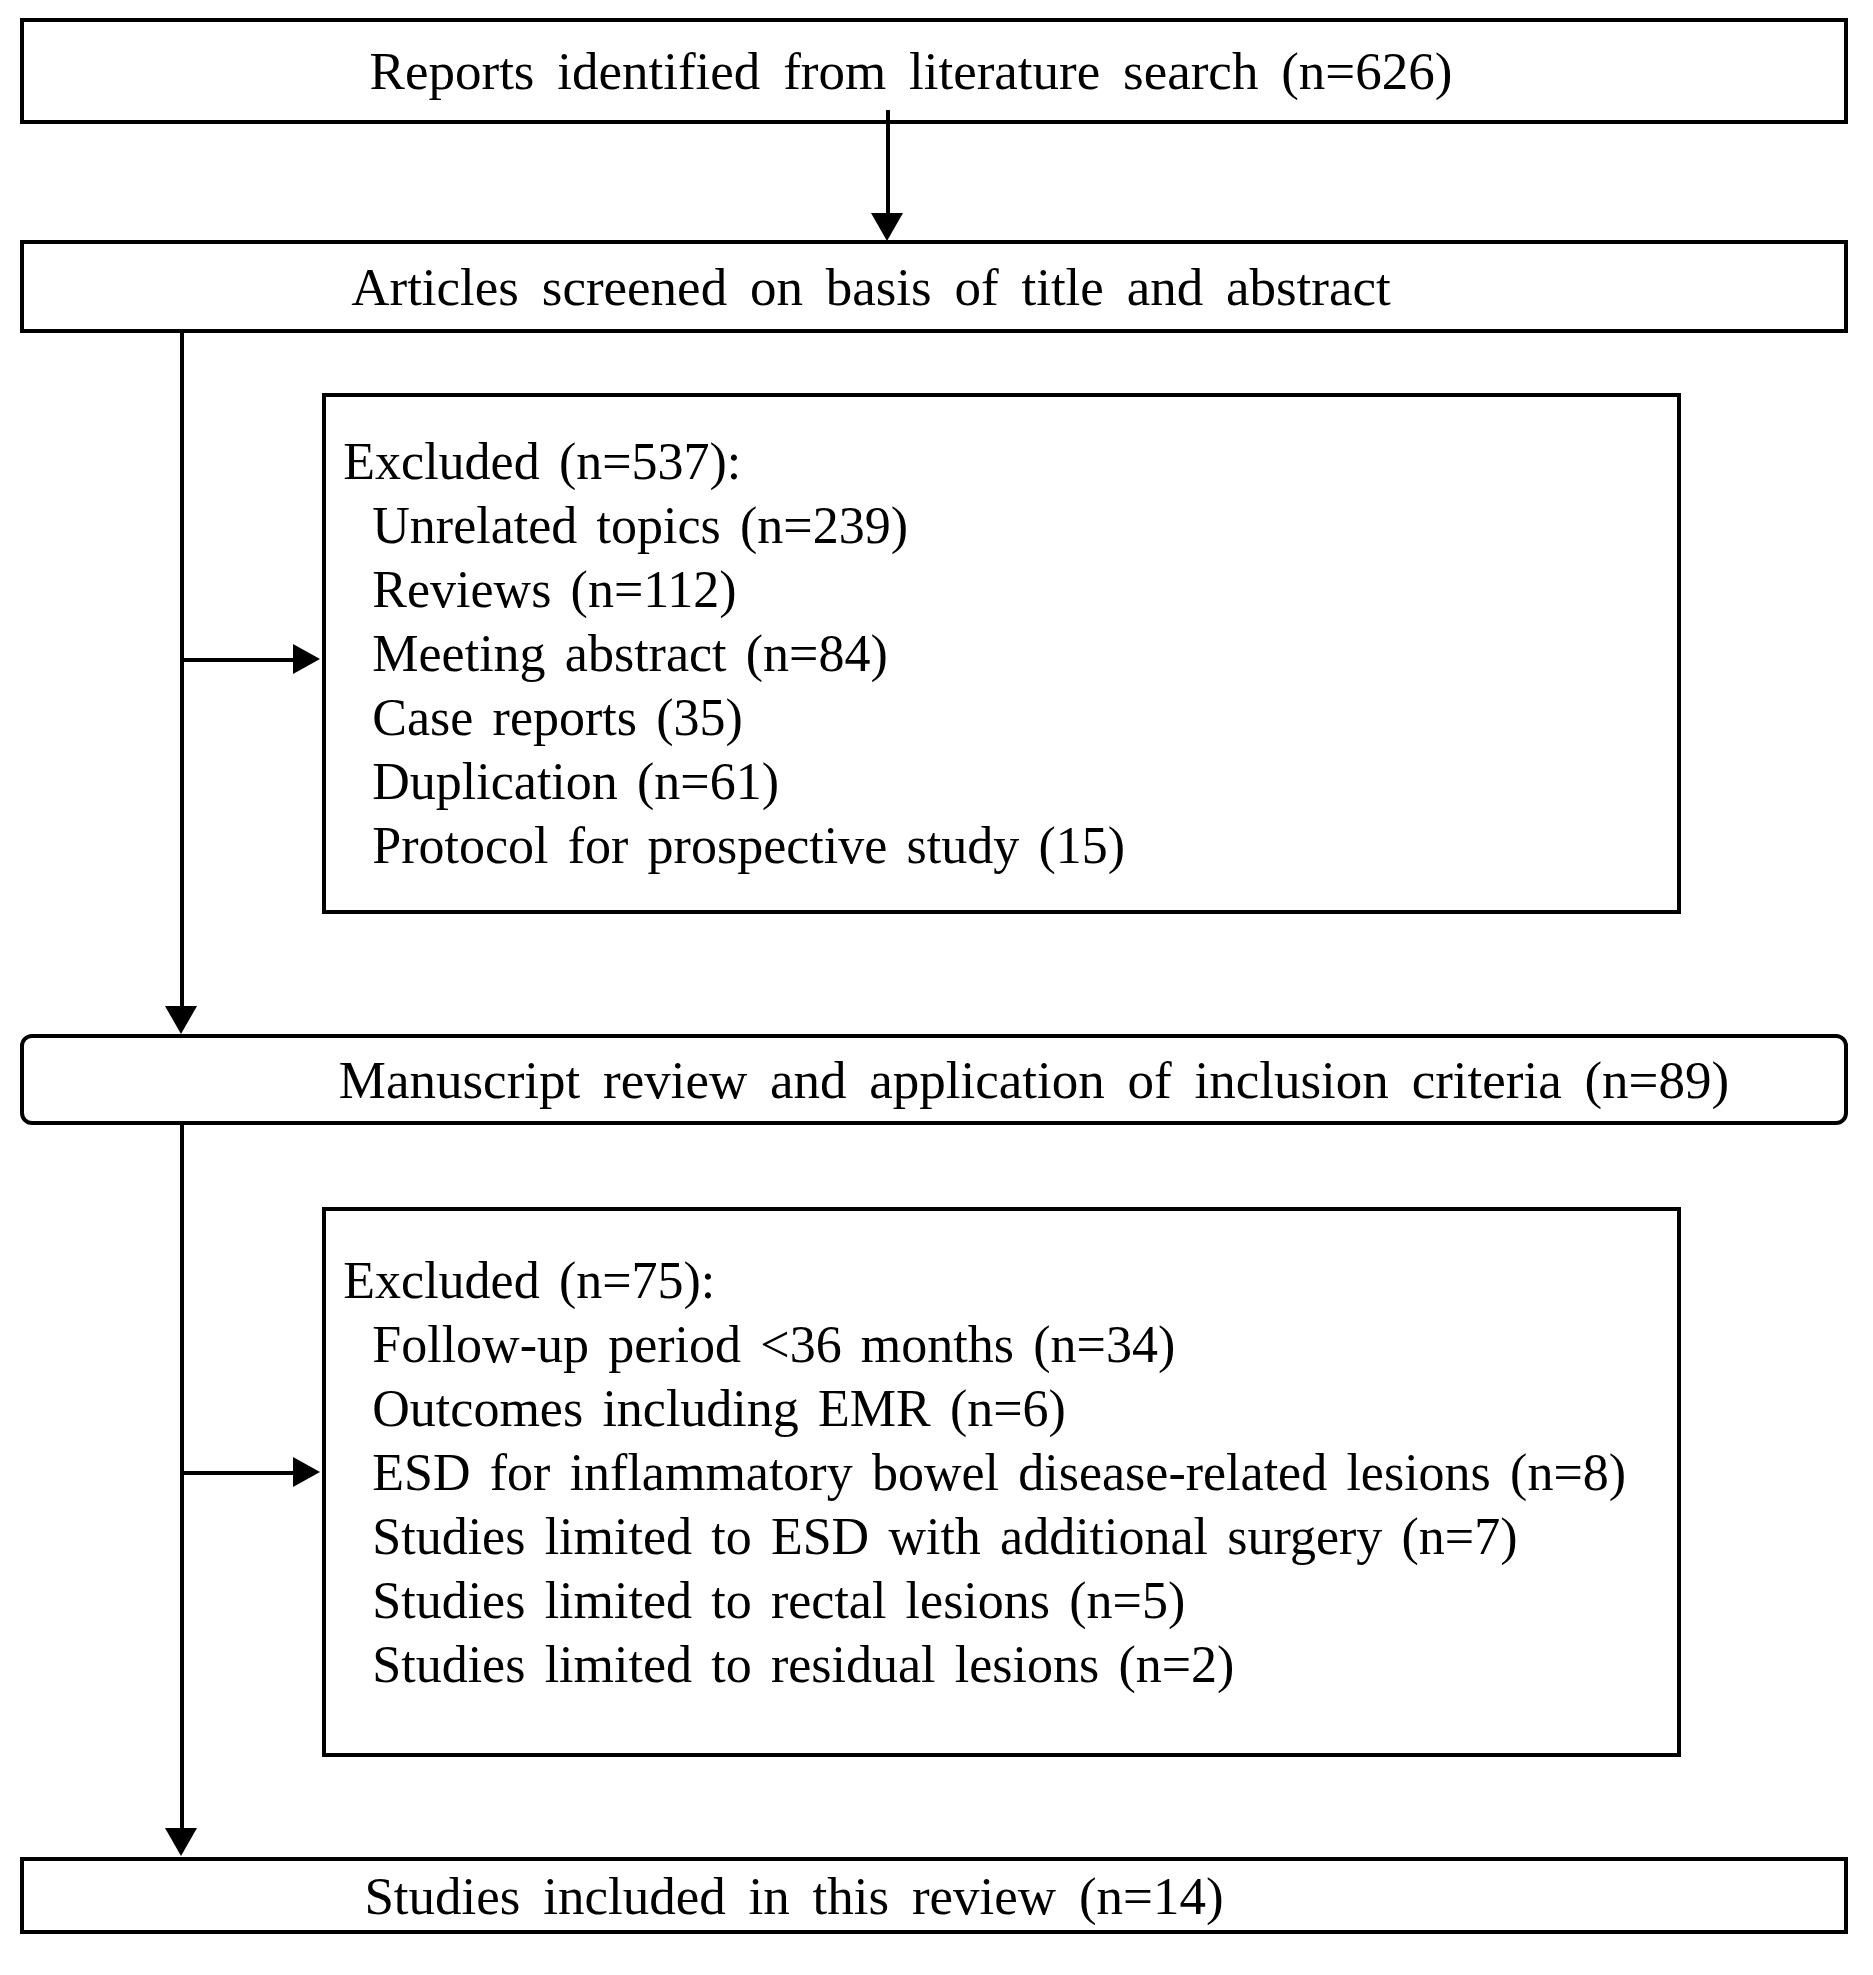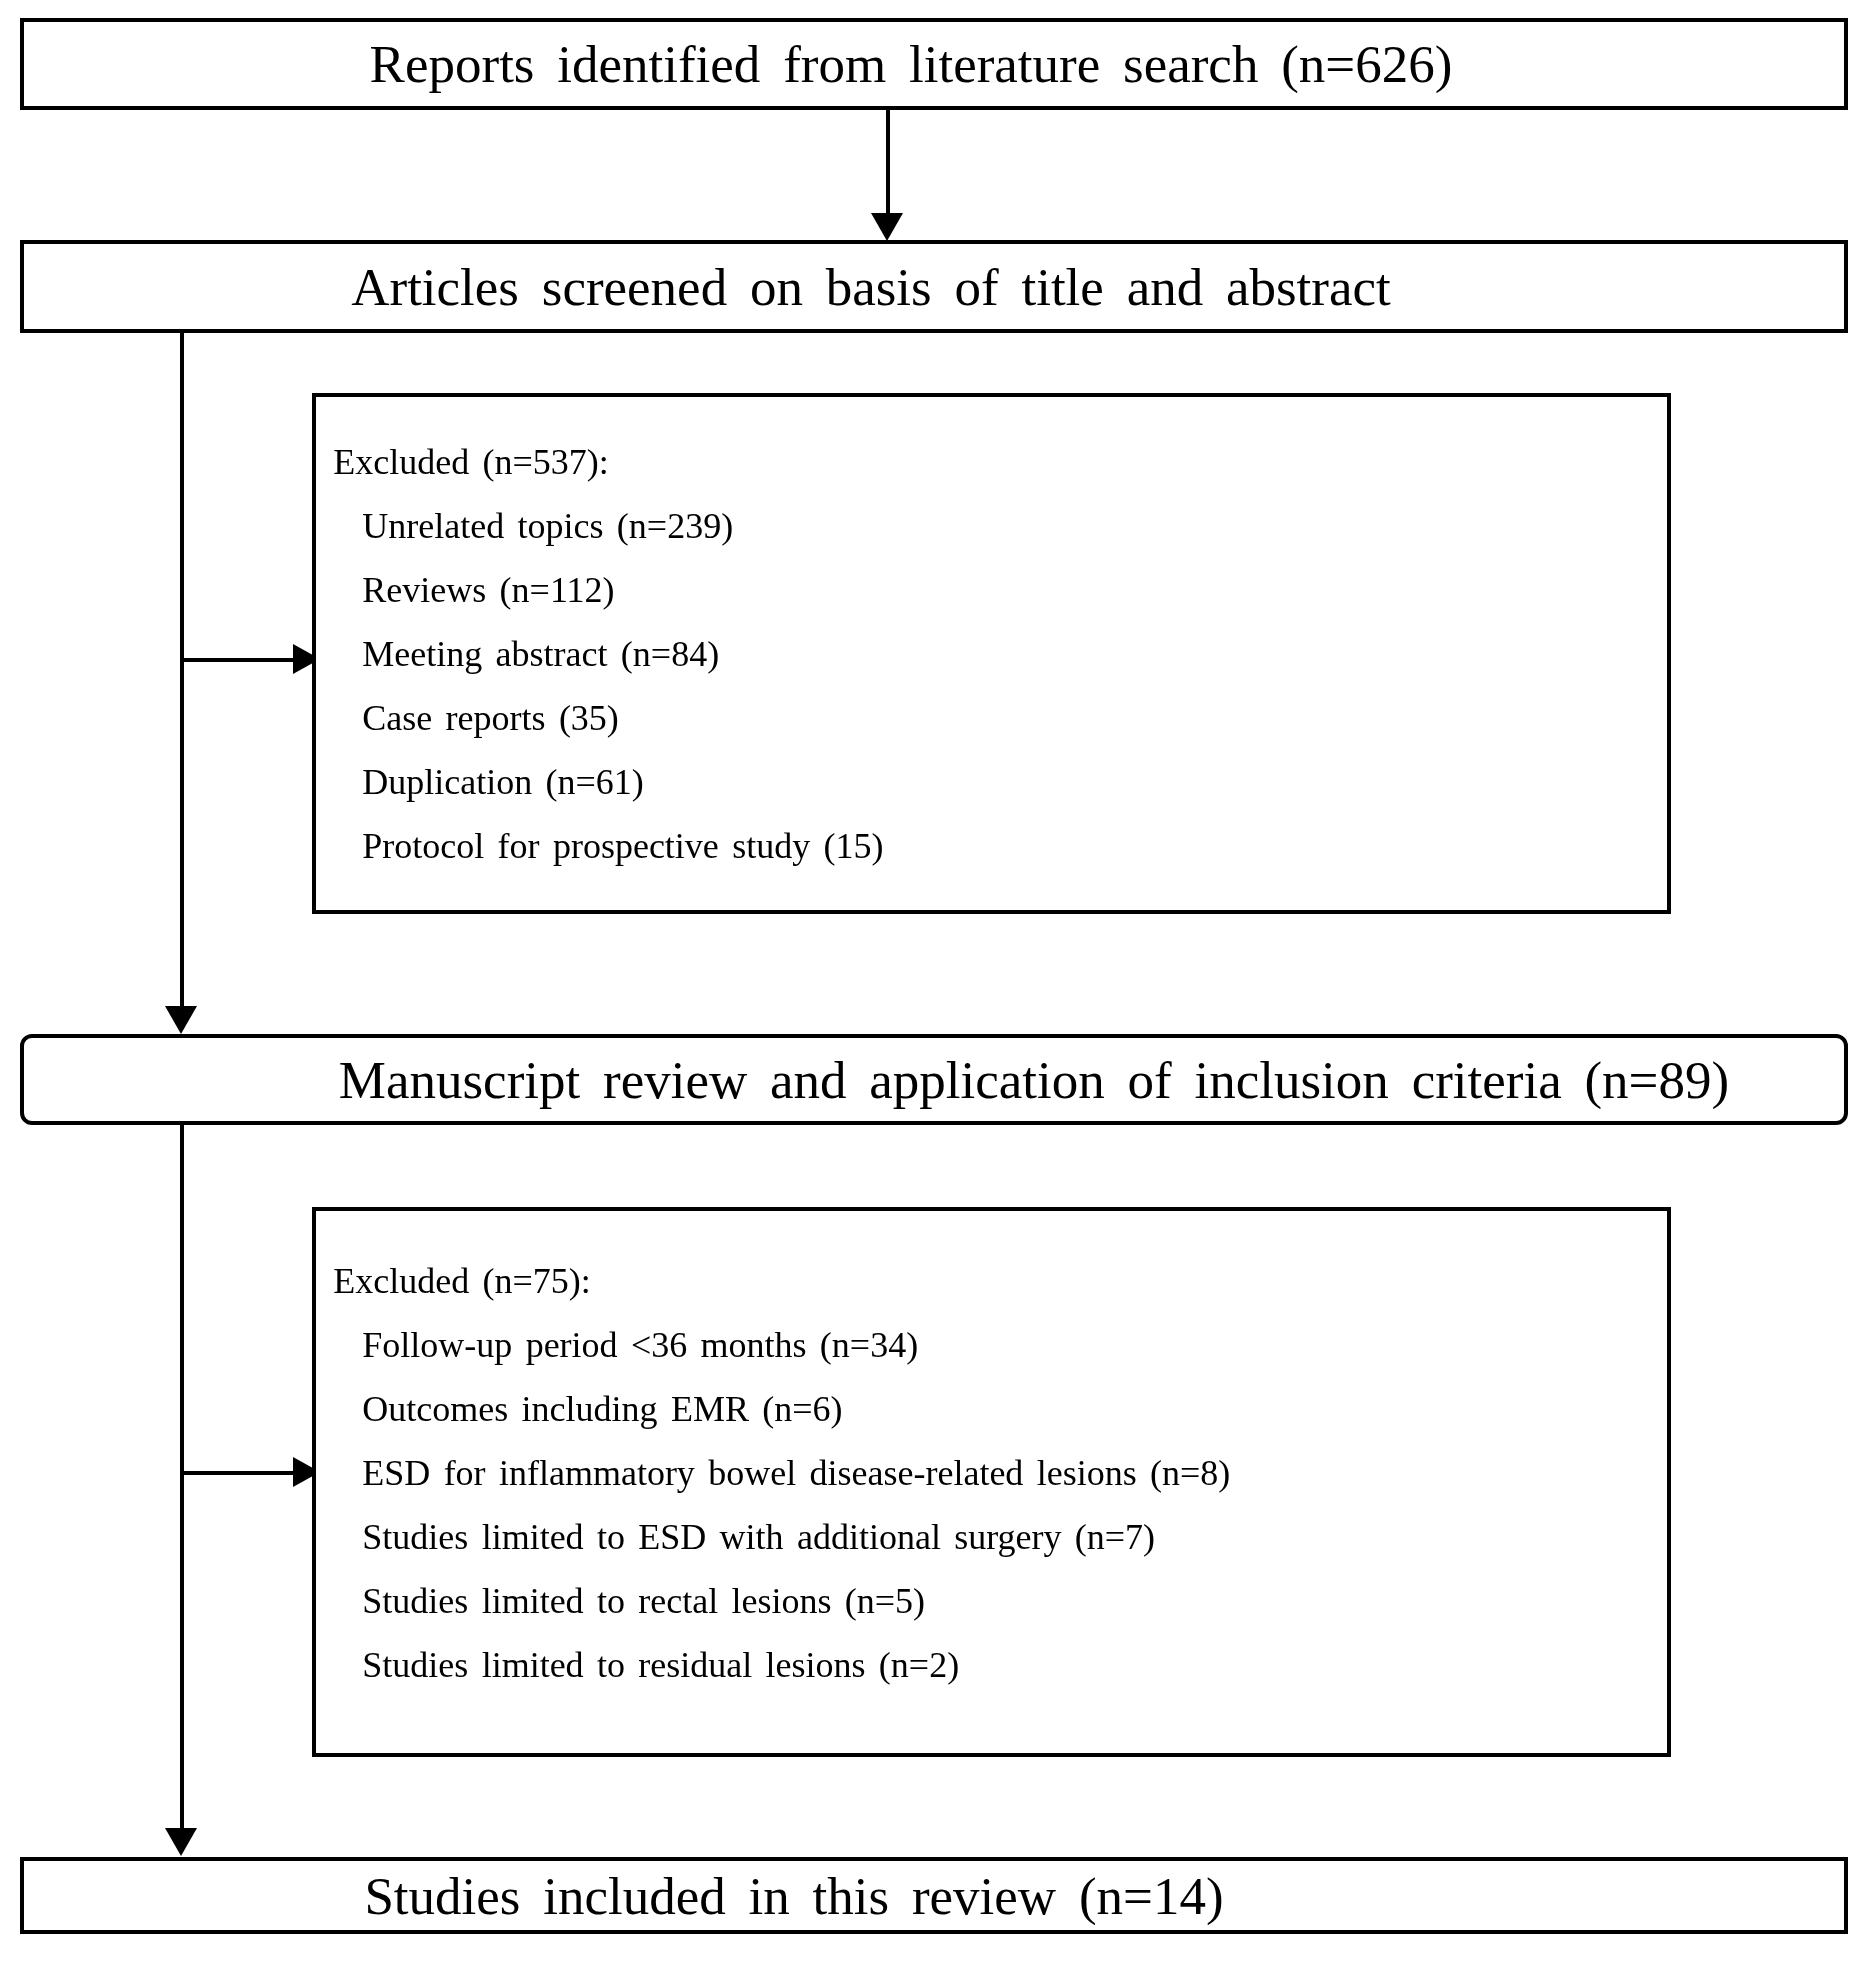--- a/index.html
+++ b/index.html
@@ -25,33 +25,33 @@
     border-bottom-width: 4.7px;
     display: flex;
     align-items: center;
     justify-content: center;
   }
   .main .label {
     font-size: 53px;
     word-spacing: 0.18em;
     white-space: nowrap;
   }
-  #box-identified { top: 18px;   height: 92px; }
+  #box-identified { top: 18px;   height: 106px; }
   #box-screened   { top: 240px;  height: 93px; }
   #box-review     { top: 1034px; height: 91px; border-radius: 12px; }
   #box-included   { top: 1857px; height: 77px; }
   #box-identified .label { transform: translateX(-23px); }
   #box-screened   .label { transform: translateX(-63px); }
   #box-review     .label { transform: translateX(100px); }
   #box-included   .label { transform: translateX(-140px); }
 
   .side {
-    left: 312px;
+    left: 322px;
     width: 1359px;
-    font-size: 36px;
+    font-size: 52px;
     line-height: 64px;
     word-spacing: 0.12em;
   }
   #box-excluded-screening { top: 393px;  height: 521px; padding: 33px 20px 0 17.3px; }
   #box-excluded-review    { top: 1207px; height: 550px; padding: 38px 20px 0 17.3px; }
   .exc-title { white-space: nowrap; }
   .exc-item  { padding-left: 29px; white-space: nowrap; }
 
   .vline { position: absolute; width: 4px; background: #000000; }
   .hline { position: absolute; height: 4px; background: #000000; }

